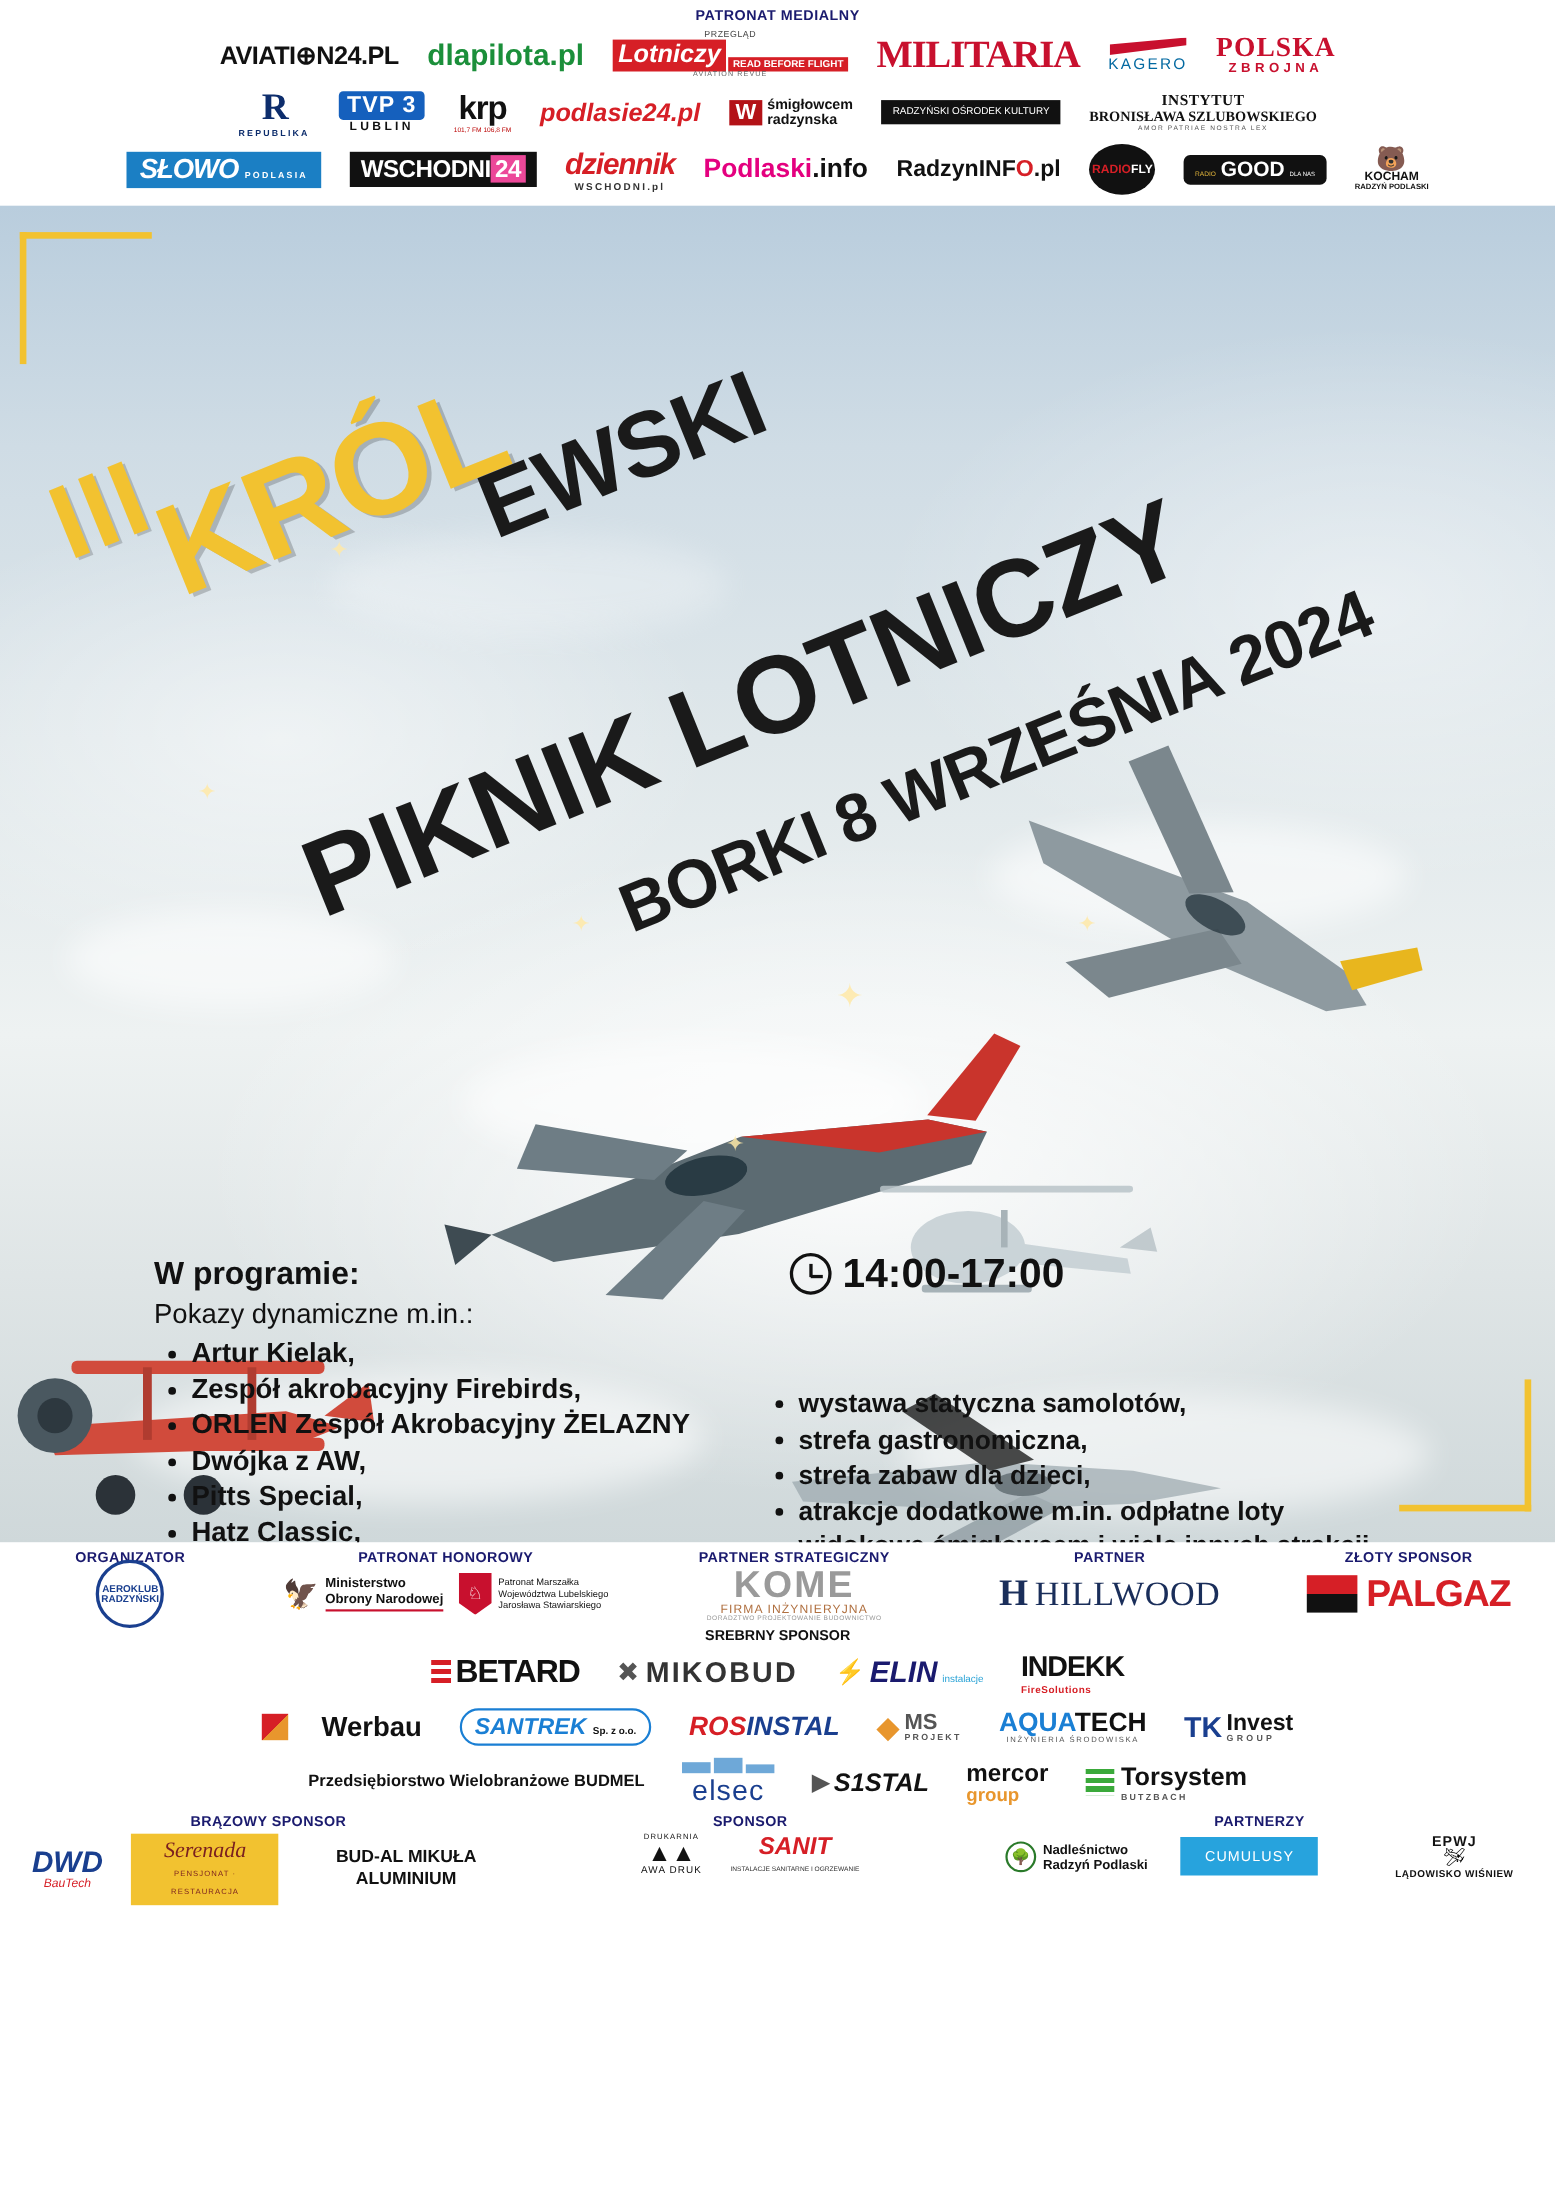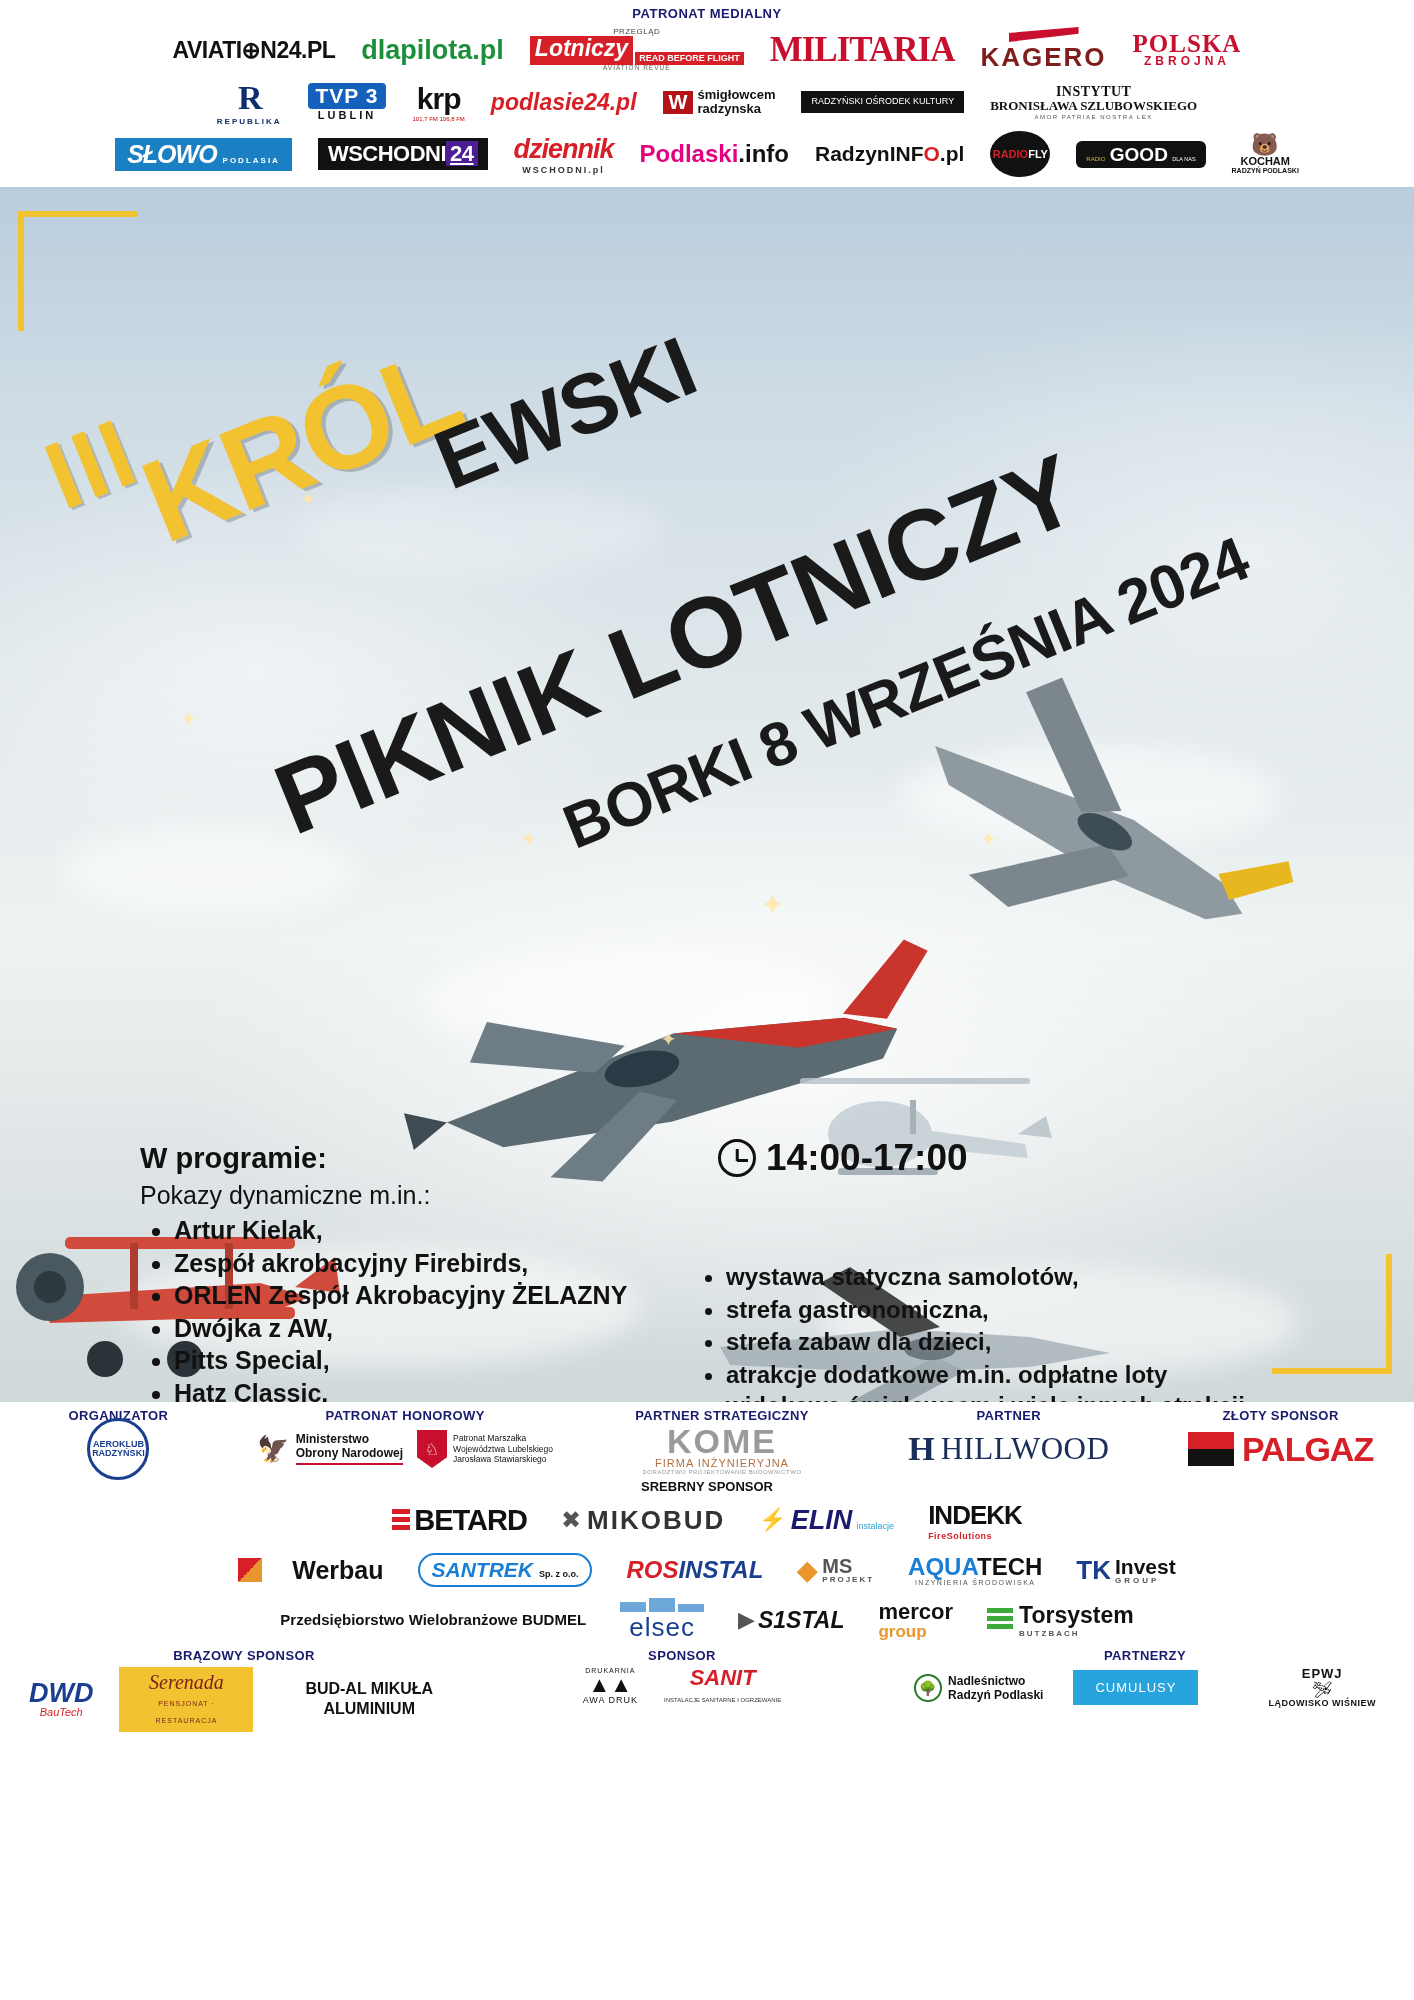--- a/index.html
+++ b/index.html
@@ -26,21 +26,21 @@
   .lg-dlapilota { font-size:27px; font-weight:bold; color:#1b8f3a; }
   .lg-lot { display:flex; flex-direction:column; line-height:1; }
   .lg-lot .top { font-size:8px; color:#444; letter-spacing:.5px; }
   .lg-lot .mid { display:flex; }
   .lg-lot .red { background:#d61f26; color:#fff; font-size:23px; font-style:italic; font-weight:bold; padding:1px 5px; }
   .lg-lot .rb { background:#d61f26; color:#fff; font-size:9px; font-weight:bold; padding:2px 4px; line-height:1.05; margin-left:2px;margin-top:16px;}
   .lg-lot .bot { font-size:6.5px; color:#666; letter-spacing:1px; }
   .lg-militaria { font-family:"Liberation Serif", serif; font-size:35px; font-weight:bold; color:#c8102e; letter-spacing:-1px; }
   .lg-kagero { display:flex; flex-direction:column; align-items:center; }
   .lg-kagero .sw { width:70px; height:16px; background:#c8102e; clip-path:polygon(0 40%,100% 0,100% 45%,0 100%); }
-  .lg-kagero .tx { font-size:26px; font-weight:bold; letter-spacing:2px; color:#7f1d1d; }
+  .lg-kagero .tx { font-size:14px; font-weight:normal; letter-spacing:2px; color:#0369a1; }
   .lg-polska { display:flex; flex-direction:column; align-items:center; line-height:.95; }
   .lg-polska .a { font-family:"Liberation Serif", serif; font-size:25px; font-weight:bold; color:#c8102e; letter-spacing:1px;}
   .lg-polska .b { font-size:12px; font-weight:bold; color:#c8102e; letter-spacing:4px; }
   .lg-republika { display:flex; flex-direction:column; align-items:center; }
   .lg-republika .r { font-family:"Liberation Serif", serif; font-size:34px; font-weight:bold; color:#0d2d6c; letter-spacing:-2px;}
   .lg-republika .t { font-size:8px; font-weight:bold; color:#0d2d6c; letter-spacing:2px; }
   .lg-tvp3 { display:flex; flex-direction:column; align-items:center; }
   .lg-tvp3 .box { background:#1560bd; color:#fff; font-weight:bold; font-size:21px; padding:1px 8px; border-radius:4px; letter-spacing:1px;}
   .lg-tvp3 .t { font-size:11px; font-weight:bold; color:#111; letter-spacing:3px; }
   .lg-krp { display:flex; flex-direction:column; align-items:center; }
@@ -51,21 +51,21 @@
   .lg-wspolnota .w { background:#b31217; color:#fff; font-weight:bold; font-size:20px; padding:0 6px; }
   .lg-wspolnota .tx { font-size:13px; font-weight:bold; line-height:1.05; color:#111;}
   .lg-blackbox { background:#111; color:#fff; font-size:9px; text-align:center; padding:6px 10px; line-height:1.1; }
   .lg-instytut { display:flex; flex-direction:column; align-items:center; line-height:1.1;}
   .lg-instytut .a { font-family:"Liberation Serif", serif; font-size:14px; font-weight:bold; color:#111; letter-spacing:.5px;}
   .lg-instytut .b { font-family:"Liberation Serif", serif; font-size:13px; font-weight:bold; color:#111;}
   .lg-instytut .c { font-size:6px; color:#555; letter-spacing:1.5px; }
   .lg-slowo { background:#1b7fc4; color:#fff; font-style:italic; font-weight:bold; font-size:25px; padding:2px 12px; letter-spacing:-1px;}
   .lg-slowo .sub { font-size:8px; letter-spacing:2px; font-style:normal;}
   .lg-wschodni { background:#111; color:#fff; font-weight:bold; font-size:22px; padding:3px 10px; letter-spacing:-.5px;}
-  .lg-wschodni .n { background:#4c1d95; padding:0 4px;text-decoration:underline; }
+  .lg-wschodni .n { background:#ec4899; padding:0 4px; }
   .lg-dziennik { display:flex; flex-direction:column; }
   .lg-dziennik .a { font-size:27px; font-weight:bold; font-style:italic; color:#d61f26; letter-spacing:-1px;}
   .lg-dziennik .b { font-size:9px; font-weight:bold; color:#333; letter-spacing:2px;}
   .lg-podlaski { font-size:24px; font-weight:bold; color:#111; }
   .lg-podlaski .p { color:#e4007f; }
   .lg-radzyninfo { font-size:21px; font-weight:bold; color:#111; }
   .lg-radzyninfo .o { color:#d61f26; }
   .lg-radiofly { background:#111; color:#fff; border-radius:50%; width:60px; height:46px; display:flex; align-items:center; justify-content:center; font-size:11px; font-weight:bold; text-align:center; line-height:1; }
   .lg-radiofly .r { color:#d61f26; }
   .lg-good { background:#111; color:#fff; border-radius:6px; padding:4px 10px; text-align:center; line-height:1; }

